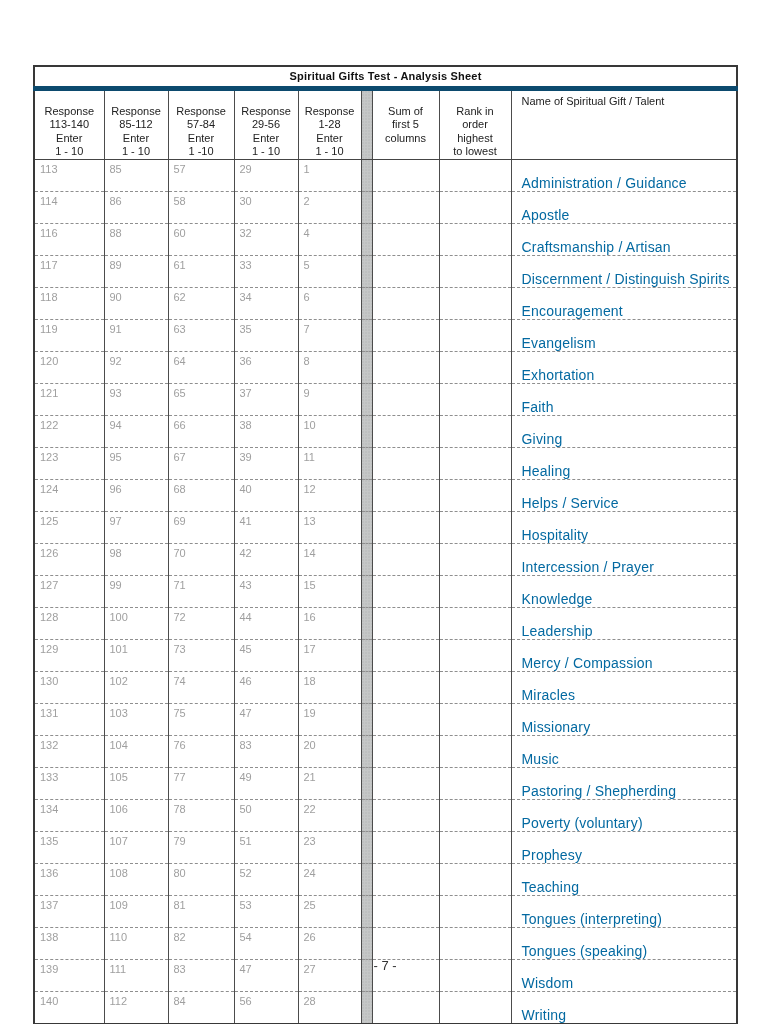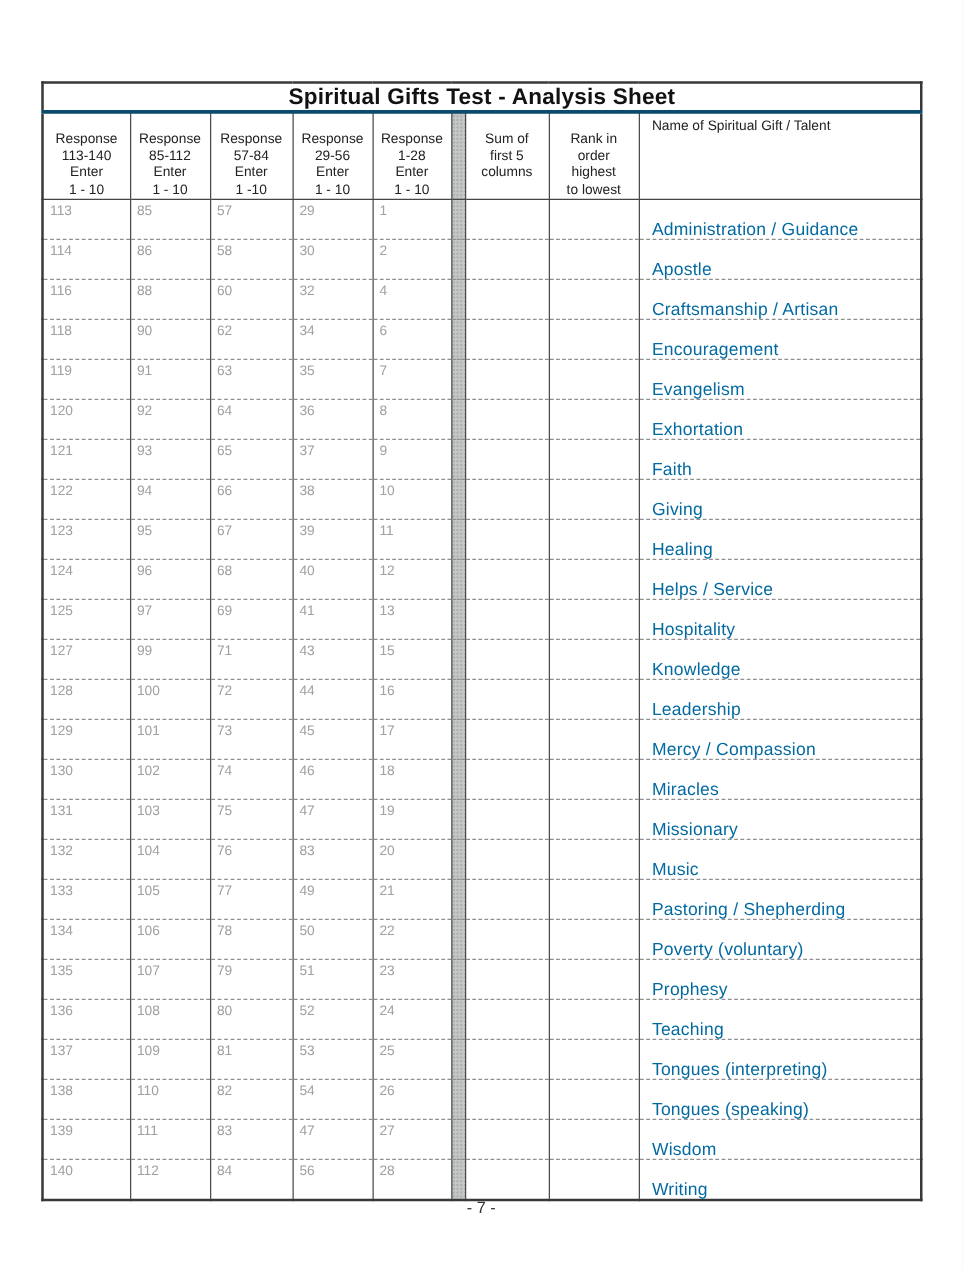--- a/index.html
+++ b/index.html
@@ -22,22 +22,22 @@
     height: 866px;
     border-collapse: collapse;
     table-layout: fixed;
     border: 2px solid #383838;
   }
   td { padding: 0; box-sizing: border-box; }
 
   
   td.title-cell {
     height: 22px;
-    border-bottom: 3px solid #0c4a6e;
-    font-size: 18px;
+    border-bottom: 5px solid #0c4a6e;
+    font-size: 11px;
     font-weight: bold;
     text-align: center;
     color: #111111;
     letter-spacing: 0.2px;
   }
 
   
   tr.header-row { height: 58px; }
   tr.header-row td {
     border-right: 1px solid #4c4c4c;
@@ -187,20 +187,31 @@
           <td class="num">88</td>
           <td class="num">60</td>
           <td class="num">32</td>
           <td class="num">4</td>
           <td class="shade"></td>
           <td></td>
           <td></td>
           <td class="gift">Craftsmanship / Artisan</td>
         </tr>
         <tr>
+          <td class="num">117</td>
+          <td class="num">89</td>
+          <td class="num">61</td>
+          <td class="num">33</td>
+          <td class="num">5</td>
+          <td class="shade"></td>
+          <td></td>
+          <td></td>
+          <td class="gift">Discernment / Distinguish Spirits</td>
+        </tr>
+        <tr>
           <td class="num">118</td>
           <td class="num">90</td>
           <td class="num">62</td>
           <td class="num">34</td>
           <td class="num">6</td>
           <td class="shade"></td>
           <td></td>
           <td></td>
           <td class="gift">Encouragement</td>
         </tr>
@@ -275,20 +286,31 @@
           <td class="num">97</td>
           <td class="num">69</td>
           <td class="num">41</td>
           <td class="num">13</td>
           <td class="shade"></td>
           <td></td>
           <td></td>
           <td class="gift">Hospitality</td>
         </tr>
         <tr>
+          <td class="num">126</td>
+          <td class="num">98</td>
+          <td class="num">70</td>
+          <td class="num">42</td>
+          <td class="num">14</td>
+          <td class="shade"></td>
+          <td></td>
+          <td></td>
+          <td class="gift">Intercession / Prayer</td>
+        </tr>
+        <tr>
           <td class="num">127</td>
           <td class="num">99</td>
           <td class="num">71</td>
           <td class="num">43</td>
           <td class="num">15</td>
           <td class="shade"></td>
           <td></td>
           <td></td>
           <td class="gift">Knowledge</td>
         </tr>

